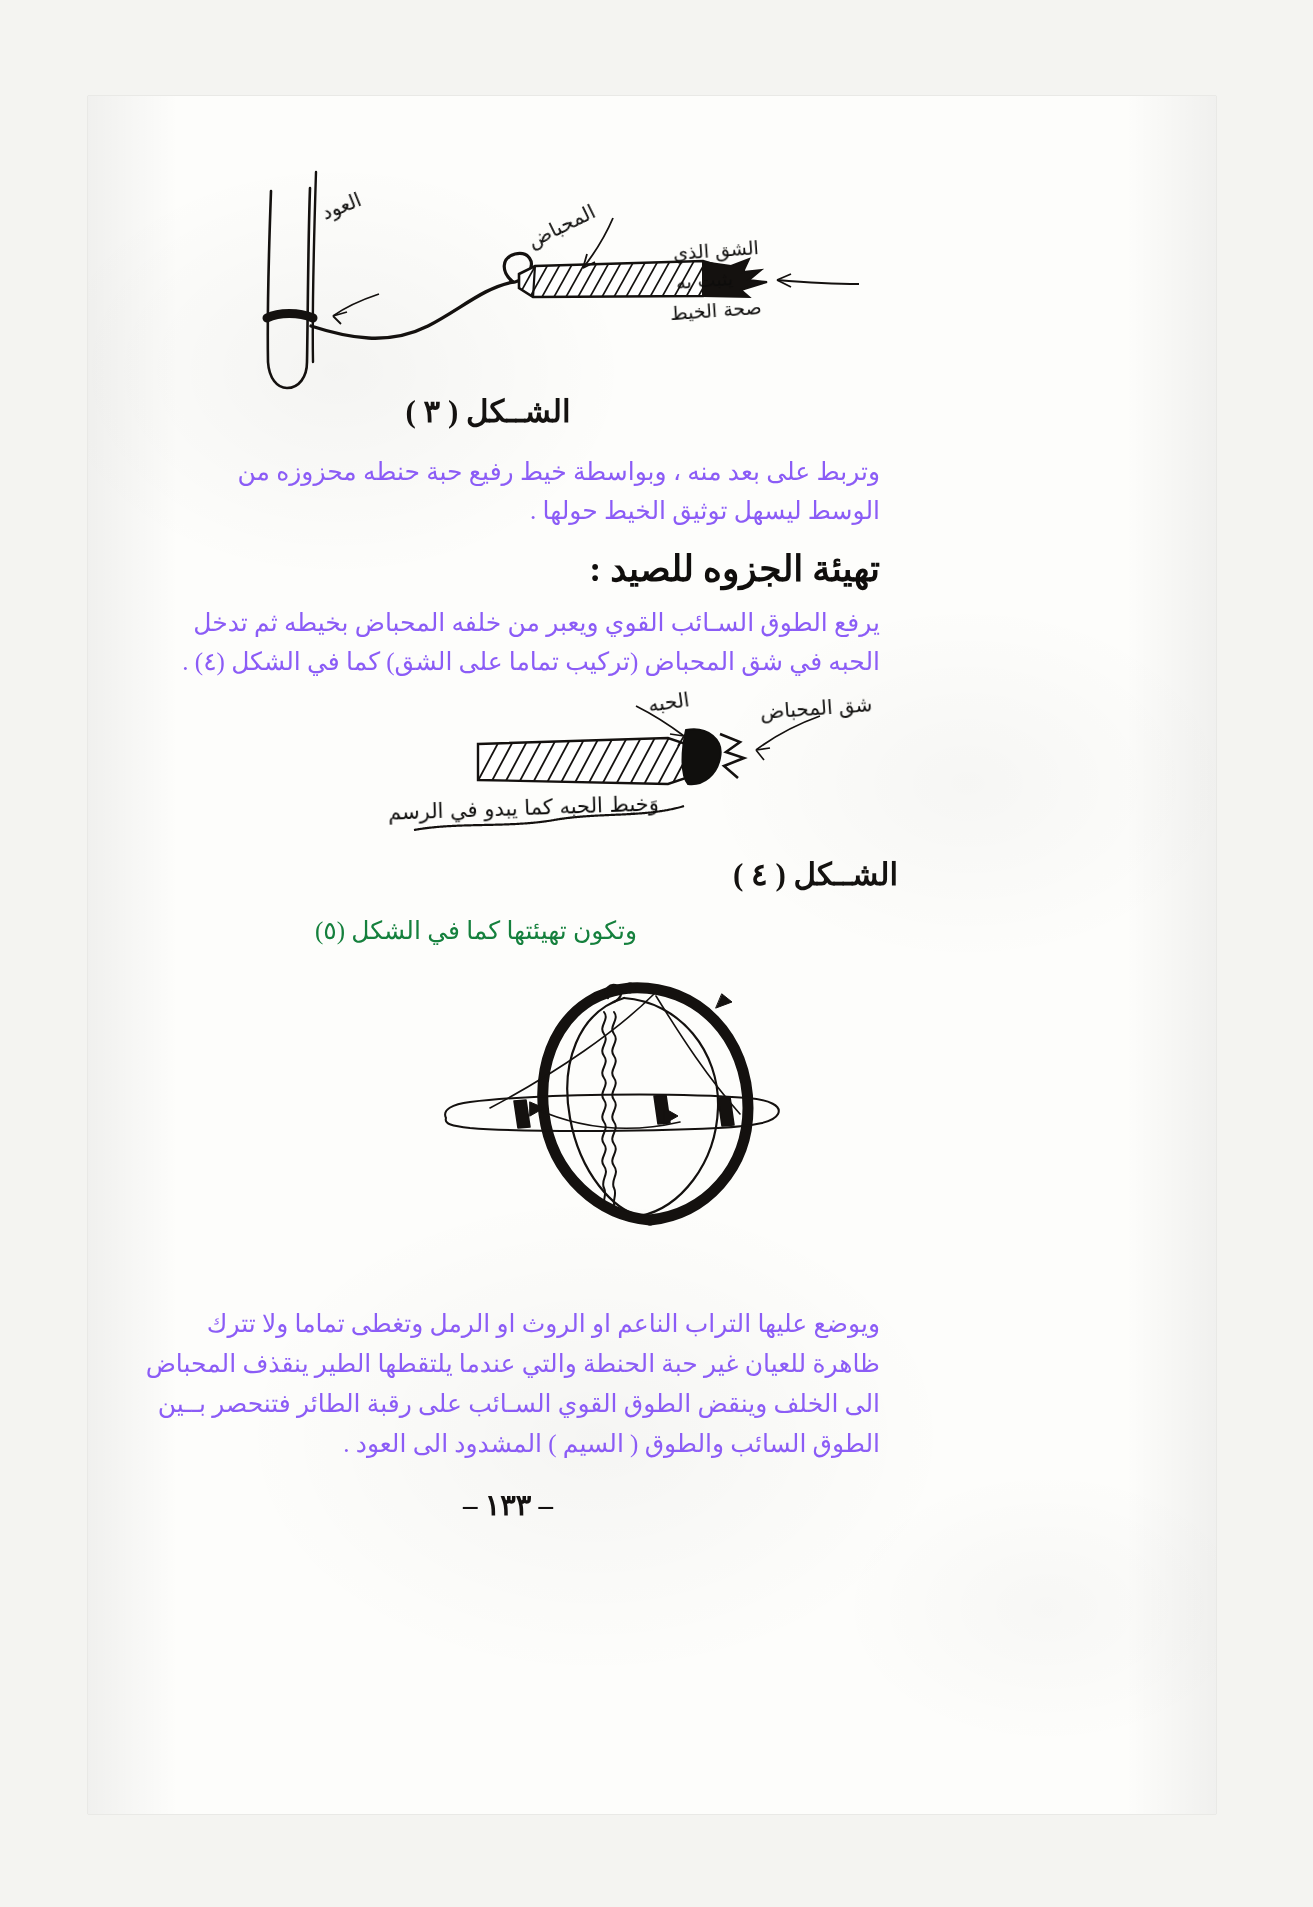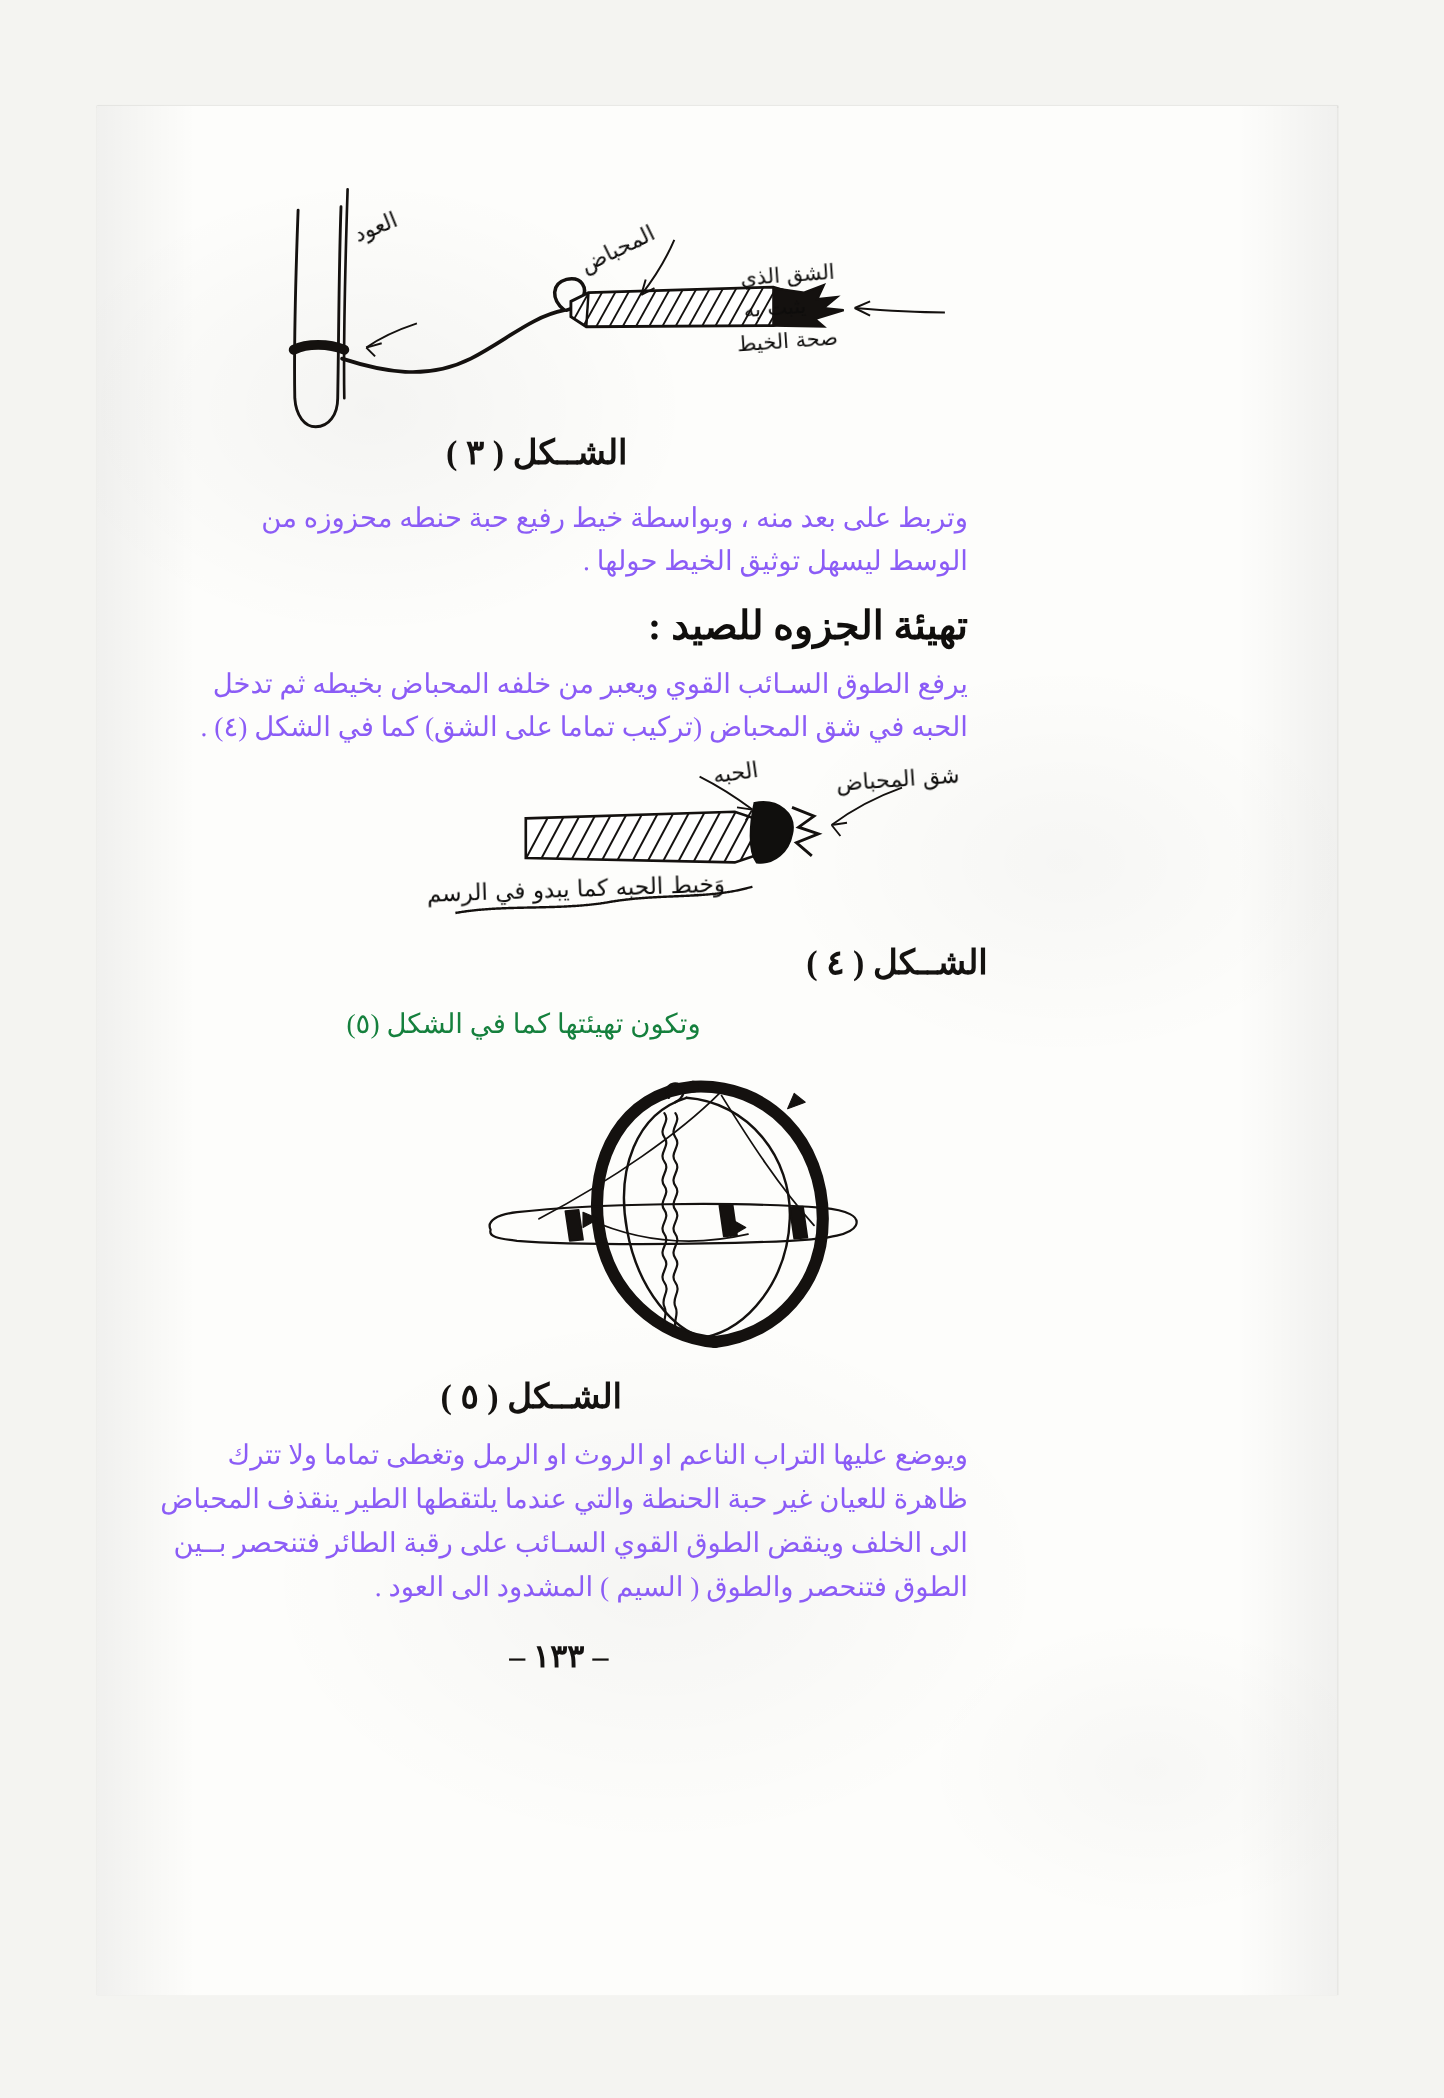--- a/index.html
+++ b/index.html
@@ -289,26 +289,25 @@
               <path d="M186 44 C192 52, 180 58, 186 66 C192 74, 180 80, 186 88 C192 96, 180 102, 186 110
                        C192 118, 180 124, 186 132 C192 140, 180 146, 186 154 C192 162, 180 168, 186 176
                        C192 184, 180 190, 186 198 C192 206, 182 212, 186 220 C190 228, 182 234, 188 242"></path>
             </g>
 
             <path d="M190 30 C184 22, 192 14, 200 18 C206 21, 204 30, 196 34" stroke-width="2.2"></path>
           </g>
         </svg>
       </div>
 
-      <div class="fig-caption" style="left:0;top:1155px;width:790px;text-align:center;">الشــكل ( ٥ )</div>
 
       <div class="body-par" style="left:86px;top:1208px;width:706px;line-height:40px;">
         <span class="par-line">ويوضع عليها التراب الناعم او الروث او الرمل وتغطى تماما ولا تترك</span>
         <span class="par-line">ظاهرة للعيان غير حبة الحنطة والتي عندما يلتقطها الطير ينقذف المحباض</span>
         <span class="par-line">الى الخلف وينقض الطوق القوي السـائب على رقبة الطائر فتنحصر بــين</span>
-        <span class="par-line">الطوق فتنحصر والطوق ( السيم ) المشدود الى العود .</span>
+        <span class="par-line">الطوق السائب والطوق ( السيم ) المشدود الى العود .</span>
       </div>
 
       <div class="page-number" style="left:0;top:1392px;width:840px;text-align:center;">–  ١٣٣  –</div>
 
     </div>
   </div>
 </div>
 
 </body></html>

